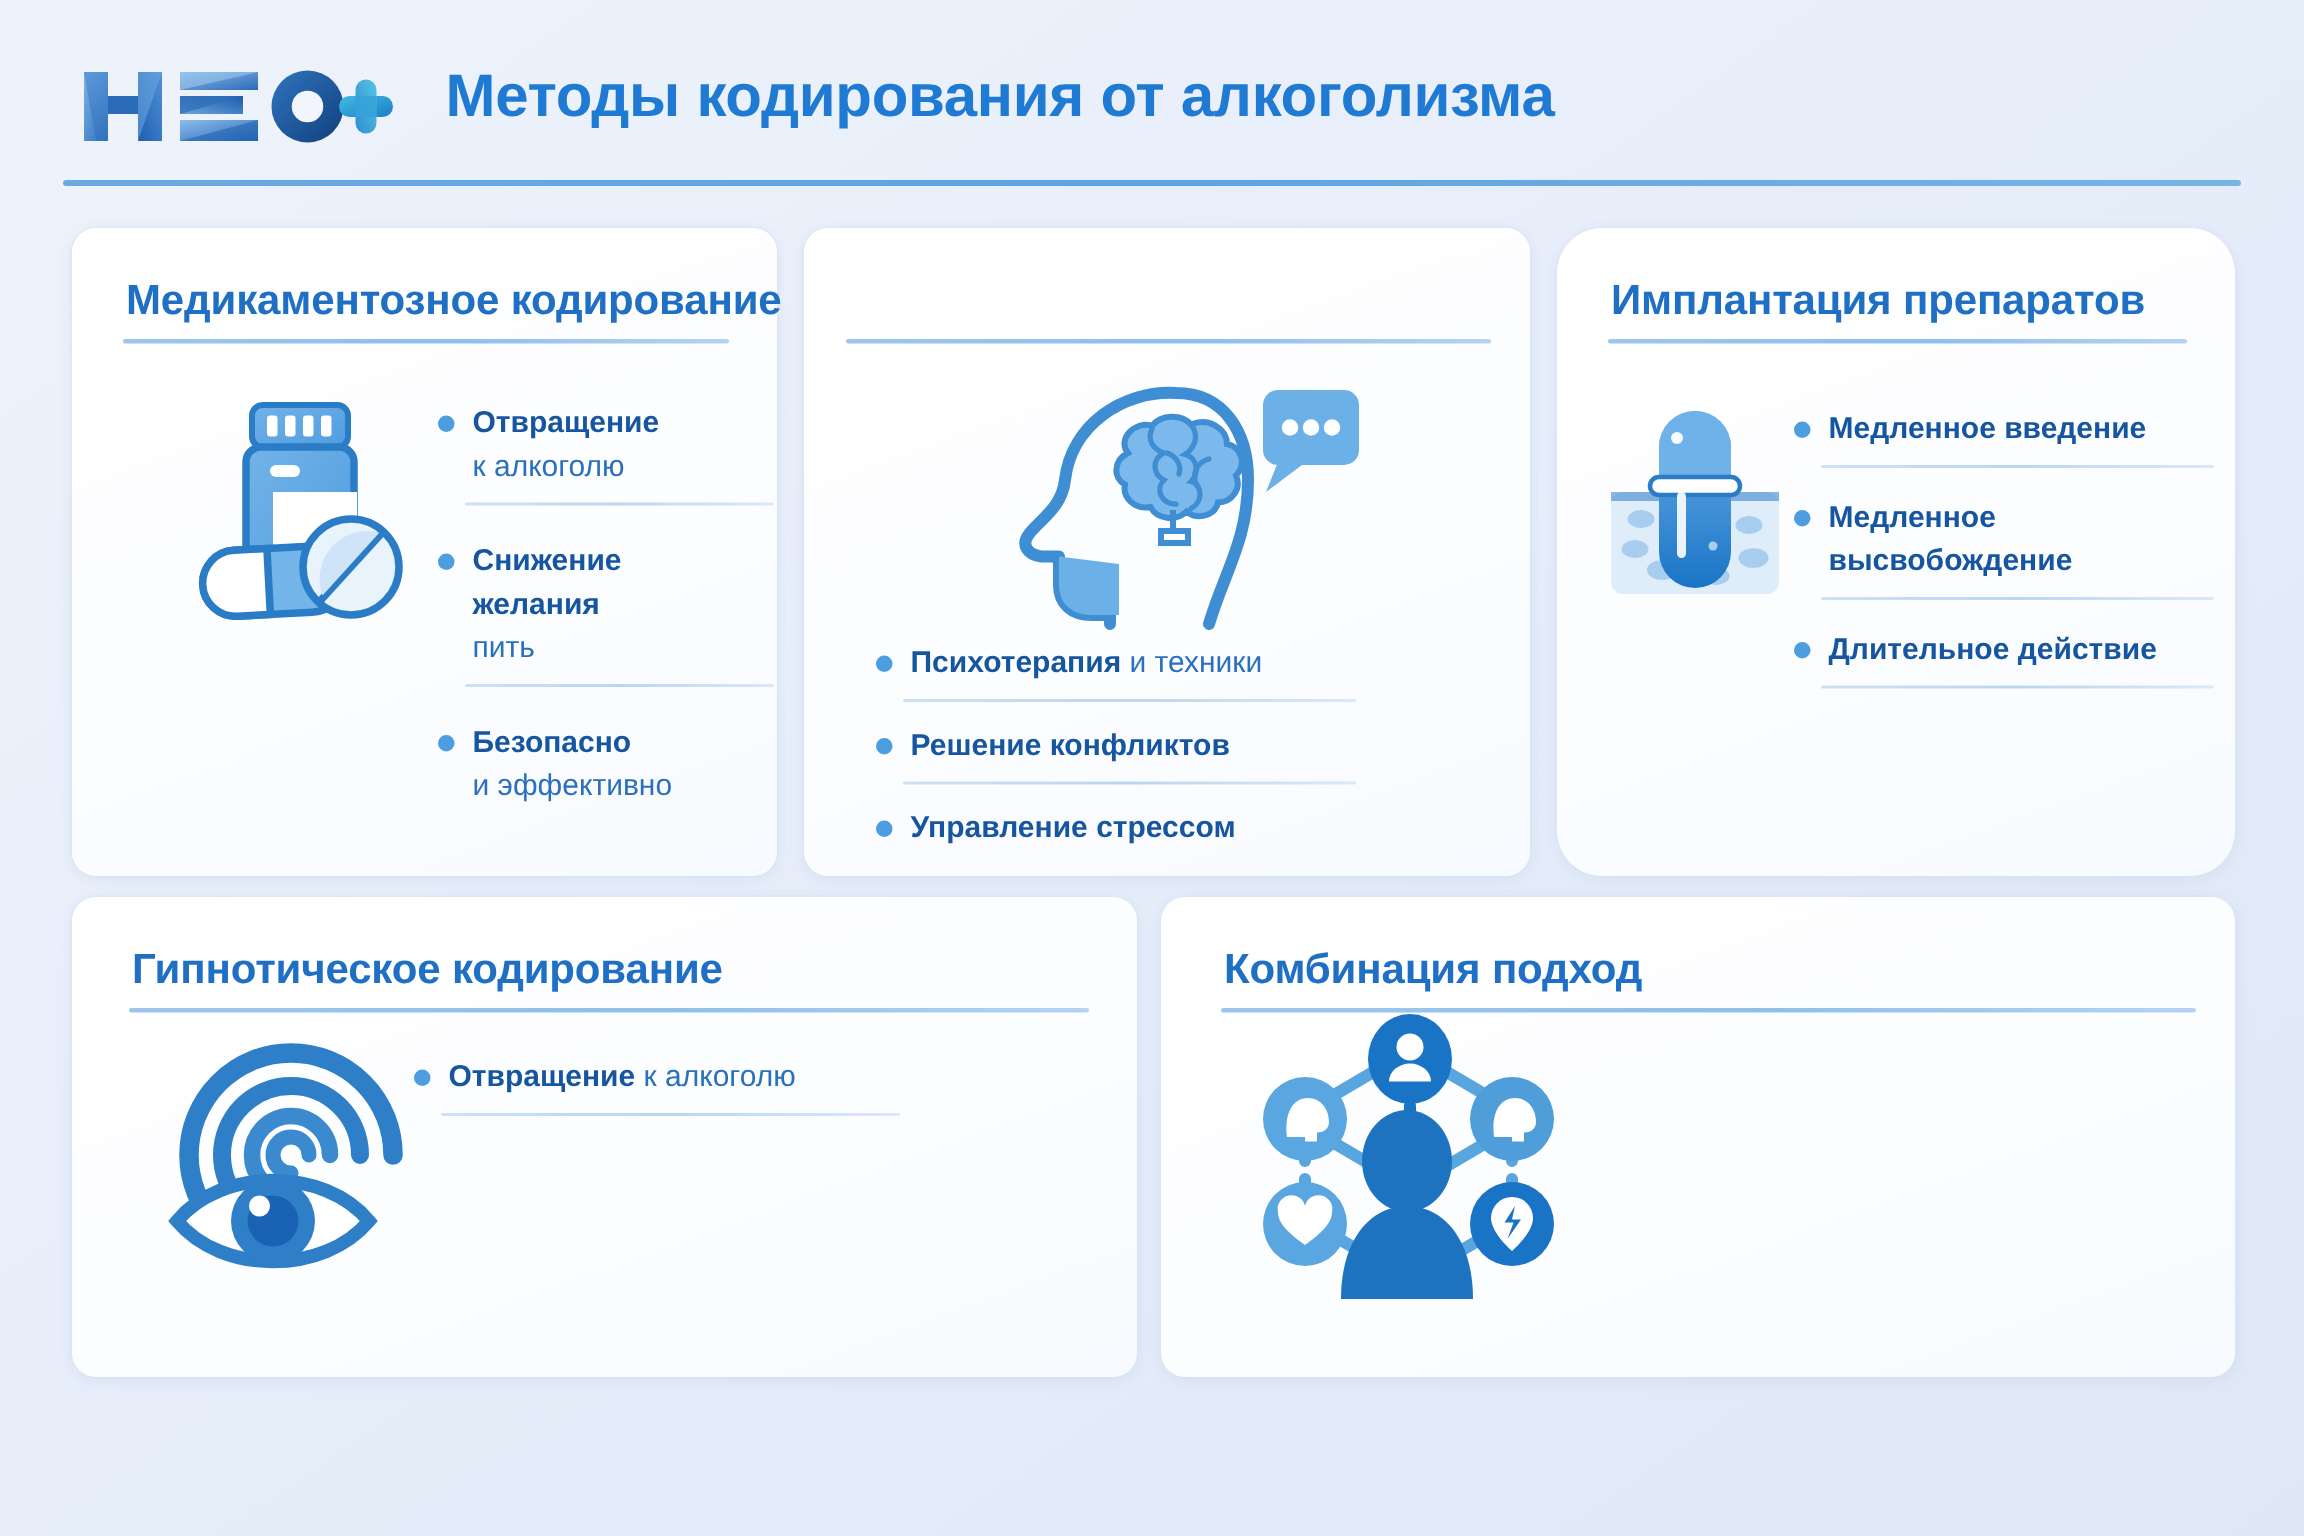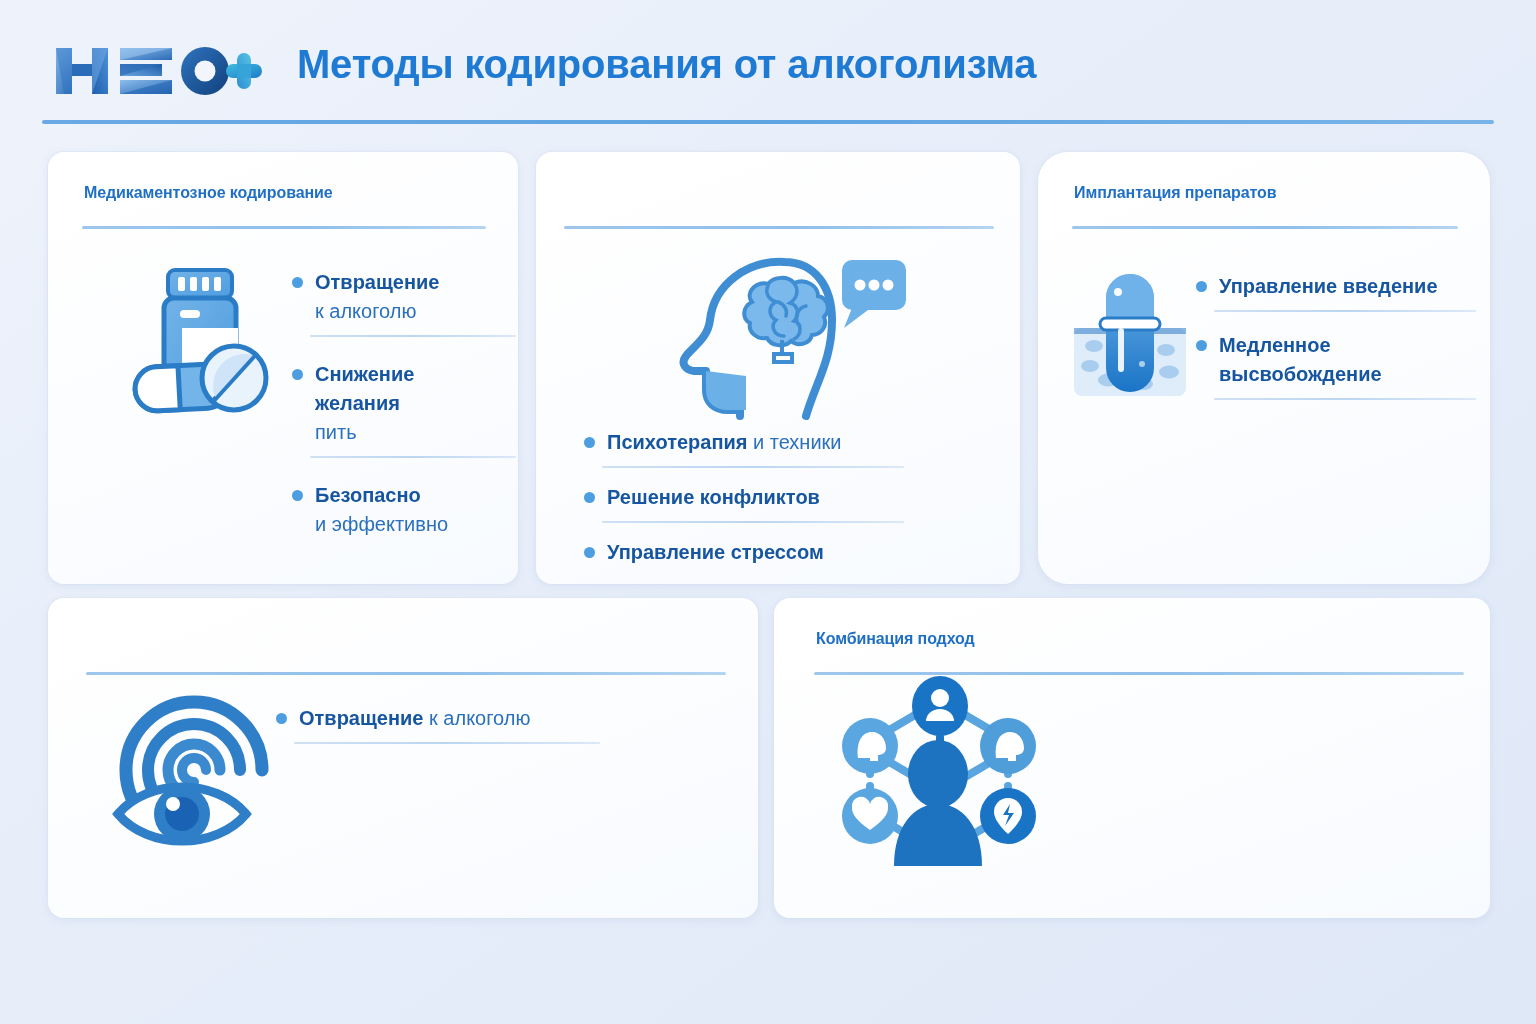--- a/index.html
+++ b/index.html
@@ -37,21 +37,21 @@
     box-shadow:0 2px 10px rgba(110,140,185,0.13), 0 0 0 1px rgba(225,233,246,0.7);
   }
   .c1 { left:0px;    width:470px; height:432px; }
   .c2 { left:488px;  width:484px; height:432px; }
   .c3 { left:990px;  width:452px; height:432px;border-radius:30px; }
   .c4 { left:0px;    width:710px; height:320px; }
   .c5 { left:726px;  width:716px; height:320px; }
 
   .card-head {
     position:absolute; left:36px; top:32px; right:34px;
-    font-size:16px; font-weight:700; color:#1f6fc4; letter-spacing:-0.1px;
+    font-size:28px; font-weight:700; color:#1f6fc4; letter-spacing:-0.1px;
     white-space:nowrap;
   }
   .c2 .card-head { font-size:23px; left:30px; }
   .c5 .card-head { left:42px; }
   .c4 .card-head { left:40px; }
   .head-rule {
     position:absolute; left:34px; top:74px;
     height:3px; border-radius:2px;
     background:linear-gradient(90deg,#9ec6ec 0%,#8fbfea 55%,#b4d4f1 100%);
   }
@@ -323,35 +323,41 @@
           <circle cx="62" cy="30" r="4" fill="#ffffff" opacity=".95"></circle>
           <rect x="44" y="56" width="60" height="12" rx="6" fill="#ffffff" stroke="#2b7cc6" stroke-width="3"></rect>
           <rect x="62" y="66" width="6" height="44" rx="3" fill="#ffffff" opacity=".9"></rect>
           <circle cx="86" cy="102" r="3" fill="#ffffff" opacity=".6"></circle>
         </svg>
       </div>
 
       <div class="list">
         <div class="li">
           <span class="bullet"></span>
-          <span class="txt"><b>Управление введение</b></span>
+          <span class="txt"><b>Медленное введение</b></span>
           <span class="sep"></span>
         </div>
         <div class="li">
           <span class="bullet"></span>
           <span class="txt"><b>Медленное</b><br><b>высвобождение</b></span>
           <span class="sep"></span>
         </div>
+        <div class="li">
+          <span class="bullet"></span>
+          <span class="txt"><b>Длительное действие</b></span>
+          <span class="sep"></span>
+        </div>
       </div>
     </div>
   </div>
 
   <div class="cards-bottom">
 
     <div class="card c4">
+      <div class="card-head">Гипнотическое кодирование</div>
       <div class="head-rule"></div>
 
       <div class="icon-box">
         <svg width="168" height="168" viewBox="0 0 168 168">
 
           <g fill="none" stroke="#2f7fc8" stroke-width="13" stroke-linecap="round">
             <path d="M84 152 A68 68 0 1 1 152 84"></path>
           </g>
           <g fill="none" stroke="#2f7fc8" stroke-width="12" stroke-linecap="round">
             <path d="M84 130 A46 46 0 1 1 130 84"></path>

